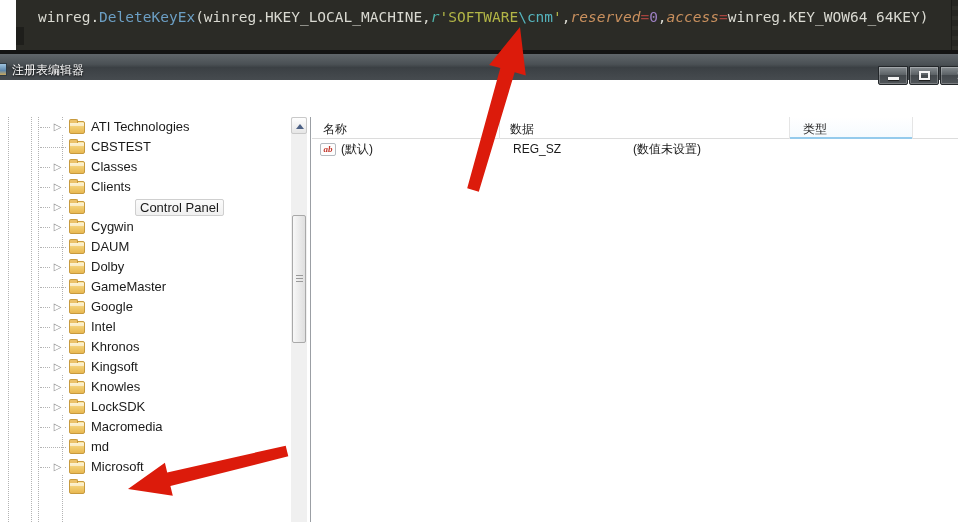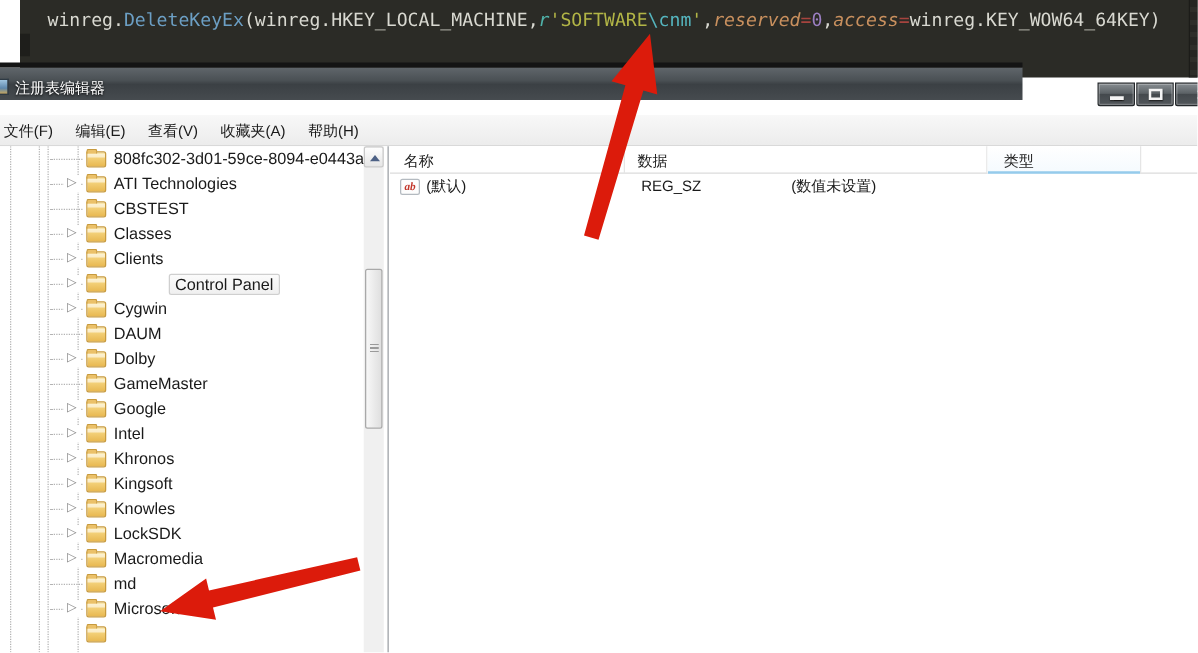--- a/index.html
+++ b/index.html
@@ -12,21 +12,21 @@
   .code-notch { position:absolute; left:0; top:27px; width:8px; height:18px; background:#1E1E1B; }
   .code-scrollstrip { position:absolute; right:0; top:0; width:23px; height:62px;
      background:repeating-linear-gradient(180deg,#262622 0 6px,#2e2e29 6px 10px);
      border-left:1px solid #1c1c19; }
   .code-line { position:absolute; left:22px; top:9px; font-family:"DejaVu Sans Mono","Liberation Mono",monospace;
      font-size:14.5px; white-space:pre; letter-spacing:0; }
   .tk { font-style:normal; }
   .tk-string_prefix,.tk-param { font-style:italic; }
 
   
-  .titlebar { position:absolute; left:0; top:50px; width:818px; height:30px;
+  .titlebar { position:absolute; left:0; top:50px; width:958px; height:30px;
      background:linear-gradient(180deg,#60666B 0%,#4A5054 40%,#3B4044 52%,#464B4F 100%);
      border-top:4px solid #141414;padding-left:12px; }
   .title-icon { position:absolute; left:0; top:9px; width:7px; height:13px;
      background:linear-gradient(180deg,#9FC4E0,#5E87AC 60%,#C9A75C); border:1px solid #2E3A44; border-left:none; }
   .title-text { position:absolute; left:12px; top:8px; color:#FFFFFF; font-size:12px; text-shadow:0 1px 2px #000; }
   .cap-btn { position:absolute; top:66px; height:19px; border:1px solid #23272A; border-radius:0 0 2px 2px;
      background:linear-gradient(180deg,#878D91 0%,#5C6266 45%,#44494D 50%,#51565A 100%);
      box-shadow:0 0 0 1px rgba(255,255,255,0.25) inset; }
   .btn-min { left:878px; width:30px; }
   .btn-max { left:909px; width:30px; }
@@ -112,43 +112,29 @@
   <div class="cap-btn btn-min">
     <div class="glyph-min"></div>
   </div>
   <div class="cap-btn btn-max">
     <div class="glyph-max"></div>
   </div>
   <div class="cap-btn btn-close">
     <div class="glyph-close">✕</div>
   </div>
 
-  <div class="menubar">
-    <div class="menu-items">
-      <div class="menu-item">文件(F)</div>
-      <div class="menu-item">编辑(E)</div>
-      <div class="menu-item">查看(V)</div>
-      <div class="menu-item">收藏夹(A)</div>
-      <div class="menu-item">帮助(H)</div>
-    </div>
-  </div>
 
   <div class="content">
 
     <div class="tree">
       <div class="guide g1"></div>
       <div class="guide g2"></div>
       <div class="guide g3"></div>
       <div class="guide g4"></div>
       <div id="tree-items">
-          <div class="tree-row">
-            <span class="connector"></span>
-            <span class="folder"></span>
-            <span class="tree-label">808fc302-3d01-59ce-8094-e0443a</span>
-          </div>
           <div class="tree-row">
             <span class="connector"></span>
             <span class="twisty">▷</span>
             <span class="folder"></span>
             <span class="tree-label">ATI Technologies</span>
           </div>
           <div class="tree-row">
             <span class="connector"></span>
             <span class="folder"></span>
             <span class="tree-label">CBSTEST</span>

